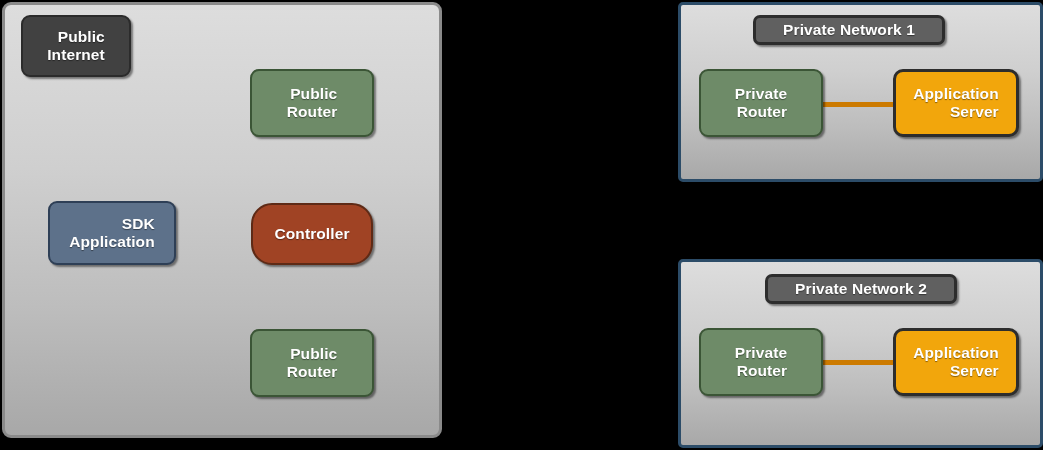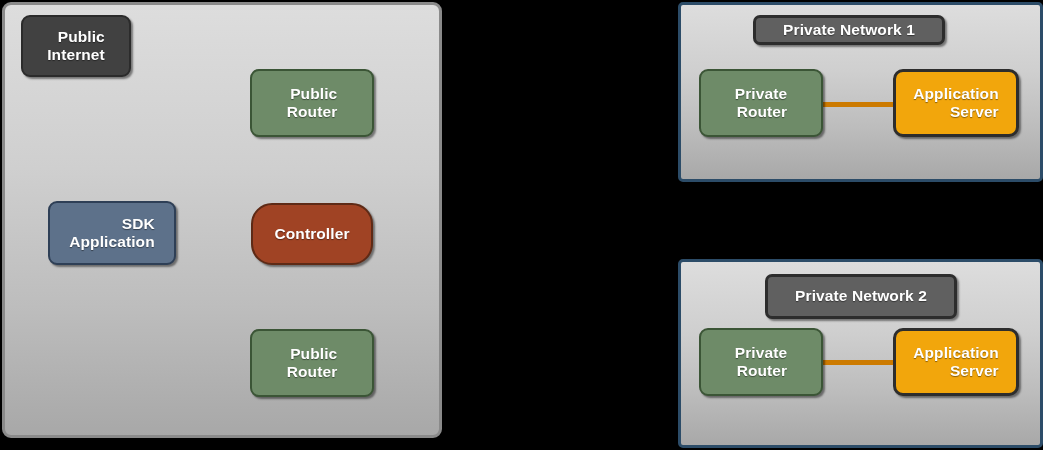--- a/index.html
+++ b/index.html
@@ -138,21 +138,21 @@
     <div class="node node-router" style="left: 18px; top: 64px; width: 124px; height: 68px;">Private
 Router</div>
 
     <div class="node node-appserver" style="left: 212px; top: 64px; width: 126px; height: 68px;">Application
 Server</div>
 
   </div>
 
   <div class="panel panel-private panel-private-2">
 
-    <div class="node node-netlabel" style="left: 84px; top: 12px; width: 192px; height: 45px;">Private Network 2</div>
+    <div class="node node-netlabel" style="left: 84px; top: 12px; width: 192px; height: 30px;">Private Network 2</div>
 
     <div class="link" style="left: 118px; top: 98px; width: 100px;"></div>
 
     <div class="node node-router" style="left: 18px; top: 66px; width: 124px; height: 68px;">Private
 Router</div>
 
     <div class="node node-appserver" style="left: 212px; top: 66px; width: 126px; height: 68px;">Application
 Server</div>
 
   </div>

